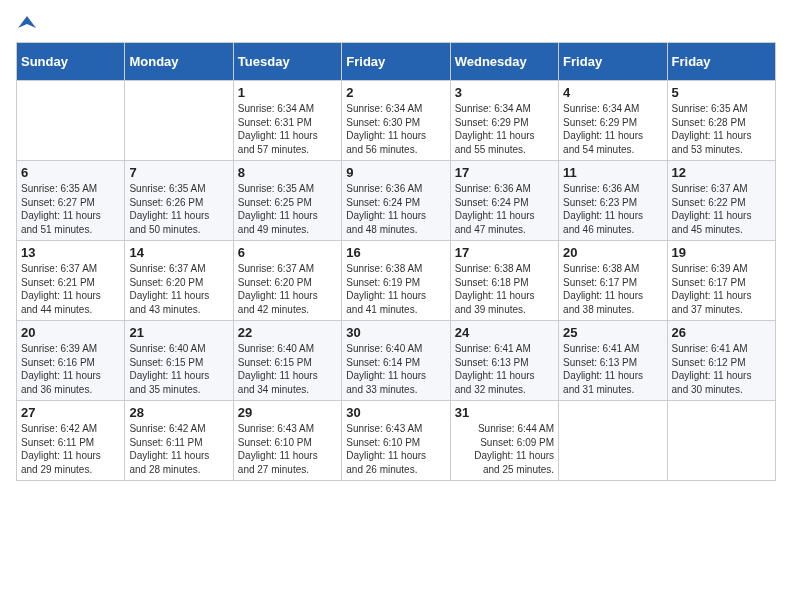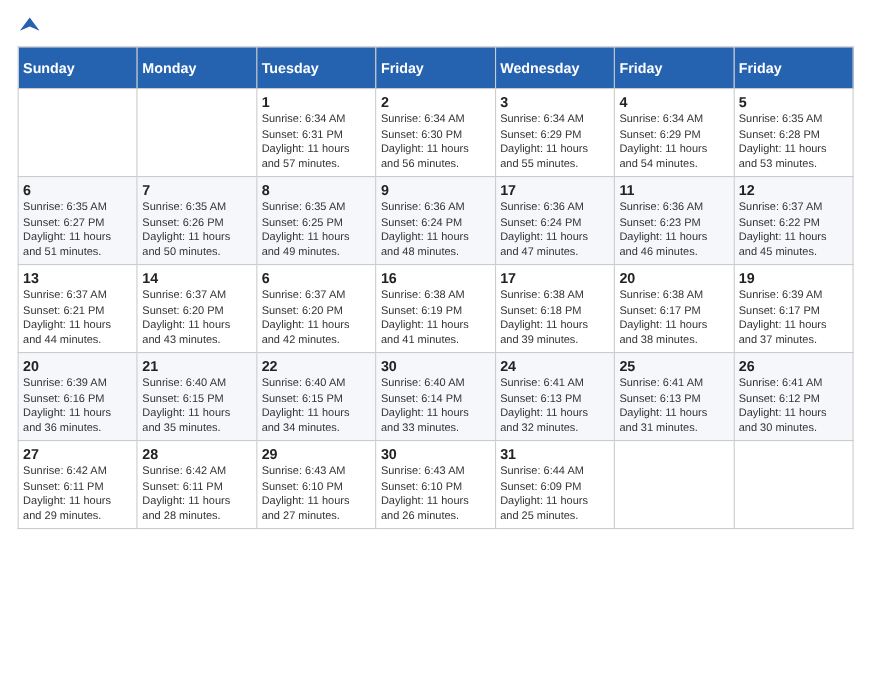--- a/index.html
+++ b/index.html
@@ -338,21 +338,21 @@
         </td>
         <td>
           <span class="day-num">30</span>
           <div class="day-info" style="white-space: pre-line;">Sunrise: 6:43 AM
 Sunset: 6:10 PM
 Daylight: 11 hours
 and 26 minutes.</div>
         </td>
         <td>
           <span class="day-num">31</span>
-          <div class="day-info" style="white-space: pre-line;">Sunrise: 6:44 AM
+          <div class="day-info" style="white-space: pre-line; text-align: right;">Sunrise: 6:44 AM
 Sunset: 6:09 PM
 Daylight: 11 hours
 and 25 minutes.</div>
         </td>
         <td></td>
         <td></td>
       </tr>
     </tbody>
 </table>
 

